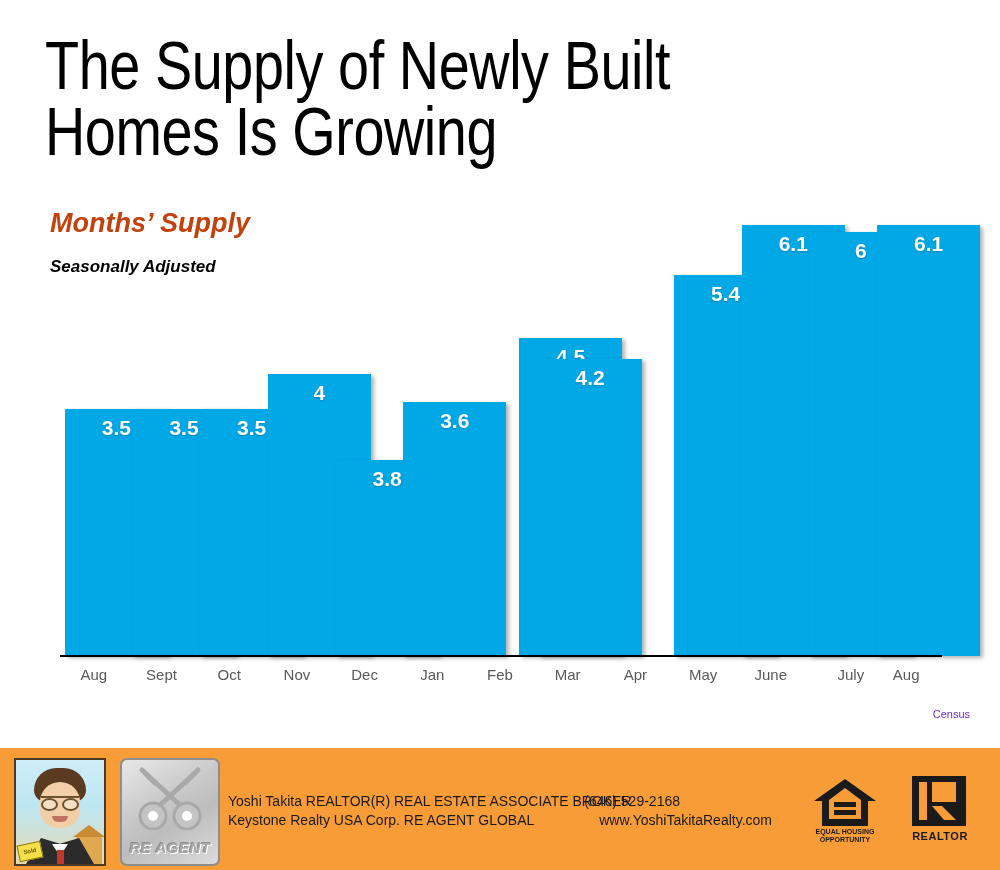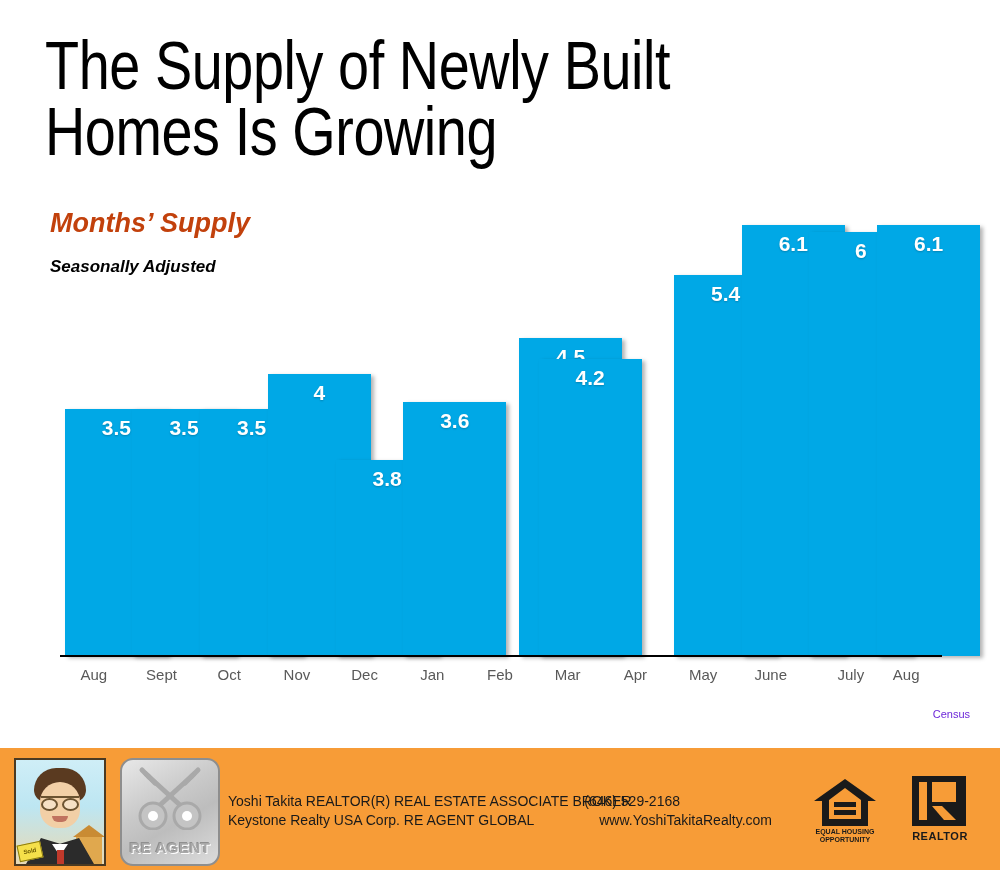--- a/index.html
+++ b/index.html
@@ -235,24 +235,25 @@
     font-weight: bold;
   }
 
   
   #reagent-badge {
     position: absolute;
     left: 120px;
     top: 10px;
     width: 96px;
     height: 104px;
-    border-radius: 13px;
+    border-radius: 7px;
     border: 2px solid #8e8e8e;
     background: linear-gradient(150deg, #e8e8e8 0%, #c9c9c9 40%, #bdbdbd 60%, #dcdcdc 100%);
     overflow: hidden;
+    font-style: italic;
   }
   #reagent-badge .keys {
     position: absolute;
     left: 0; right: 0; top: 6px;
     height: 64px;
   }
   #reagent-badge .keytxt {
     position: absolute;
     left: 0; right: 0; bottom: 8px;
     text-align: center;

